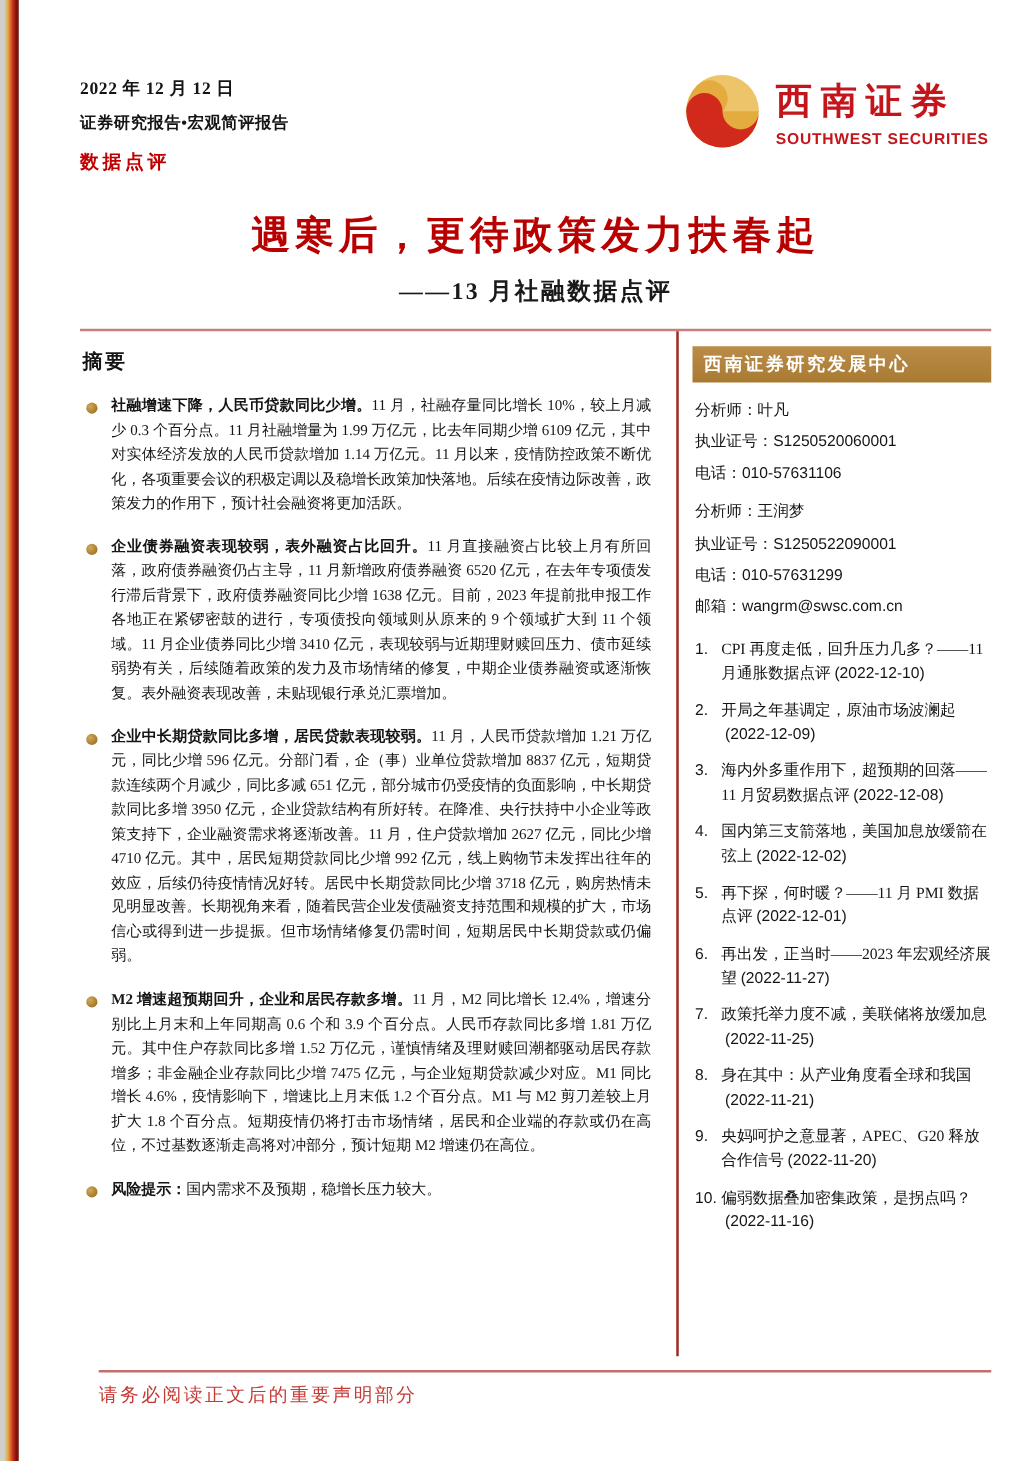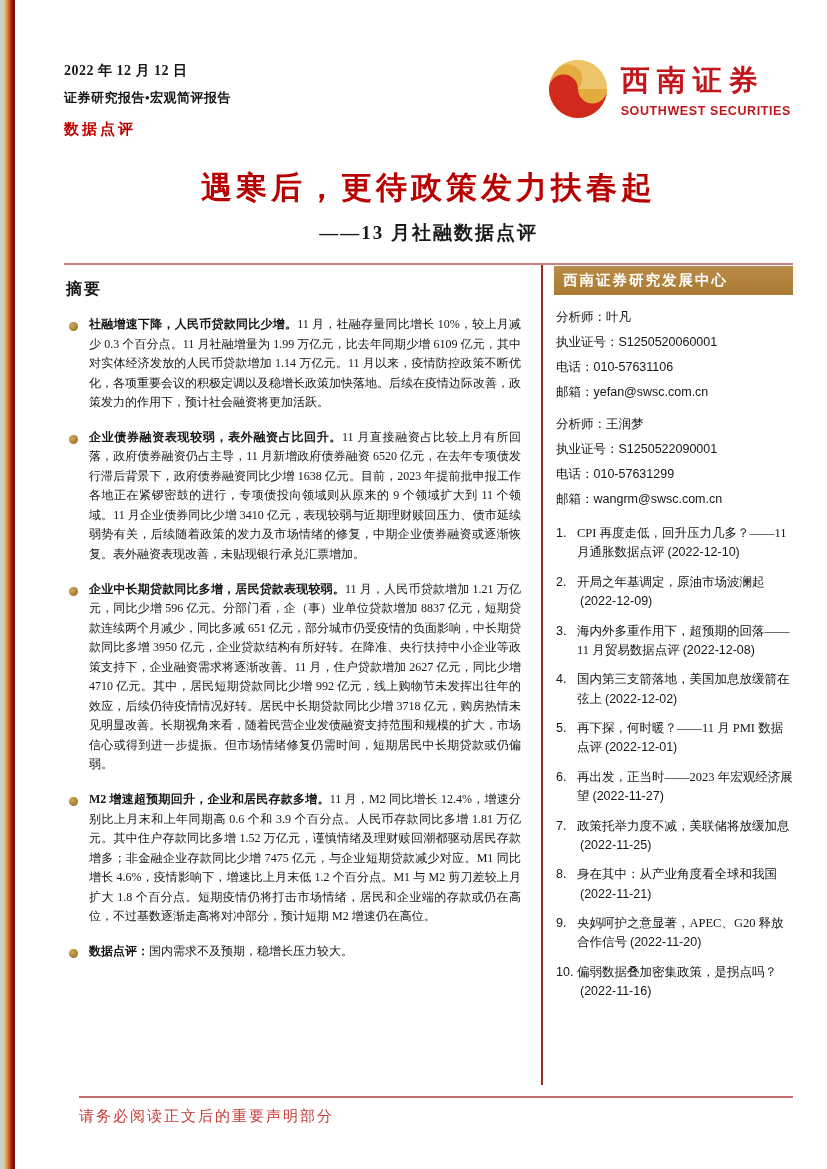--- a/index.html
+++ b/index.html
@@ -25,21 +25,21 @@
 
   
   .title{margin-top:28px;text-align:center;font-size:31px;font-weight:700;color:#b80000;letter-spacing:4px}
   .subtitle{margin-top:11px;text-align:center;font-size:19px;font-weight:700;color:#1a1a1a;letter-spacing:2px}
   .rule{margin-top:17px;border-top:2px solid #c97f80;height:0}
 
   
   .columns{display:flex;align-items:stretch}
   .main-col{flex:1;padding:14px 20px 0 2px}
   .sidebar{width:252px;box-sizing:border-box;border-left:2px solid #9c2b24;
-           padding:1px 0 0 11px;min-height:820px}
+           padding:12px 0 0 11px;min-height:820px}
 
   .summary-heading{font-size:16px;font-weight:700;letter-spacing:2px}
   .bullet{display:flex;margin-top:15px}
   .bullet-dot{flex:0 0 auto;width:9px;height:9px;border-radius:50%;
       background:radial-gradient(circle at 35% 35%,#d2a85f,#8f650e);margin:7px 11px 0 3px}
   .bullet-text{flex:1;font-size:12px;line-height:1.63;text-align:justify}
   .bullet-text b{font-weight:700}
 
   
   .side-bar-heading{background:linear-gradient(#bb8c49,#a97a31);color:#fff;font-weight:700;
@@ -110,32 +110,31 @@
         <div class="bullet-text"><b>企业中长期贷款同比多增，居民贷款表现较弱。</b><span>11 月，人民币贷款增加 1.21 万亿元，同比少增 596 亿元。分部门看，企（事）业单位贷款增加 8837 亿元，短期贷款连续两个月减少，同比多减 651 亿元，部分城市仍受疫情的负面影响，中长期贷款同比多增 3950 亿元，企业贷款结构有所好转。在降准、央行扶持中小企业等政策支持下，企业融资需求将逐渐改善。11 月，住户贷款增加 2627 亿元，同比少增 4710 亿元。其中，居民短期贷款同比少增 992 亿元，线上购物节未发挥出往年的效应，后续仍待疫情情况好转。居民中长期贷款同比少增 3718 亿元，购房热情未见明显改善。长期视角来看，随着民营企业发债融资支持范围和规模的扩大，市场信心或得到进一步提振。但市场情绪修复仍需时间，短期居民中长期贷款或仍偏弱。</span></div>
       </div>
 
       <div class="bullet">
         <span class="bullet-dot"></span>
         <div class="bullet-text"><b>M2 增速超预期回升，企业和居民存款多增。</b><span>11 月，M2 同比增长 12.4%，增速分别比上月末和上年同期高 0.6 个和 3.9 个百分点。人民币存款同比多增 1.81 万亿元。其中住户存款同比多增 1.52 万亿元，谨慎情绪及理财赎回潮都驱动居民存款增多；非金融企业存款同比少增 7475 亿元，与企业短期贷款减少对应。M1 同比增长 4.6%，疫情影响下，增速比上月末低 1.2 个百分点。M1 与 M2 剪刀差较上月扩大 1.8 个百分点。短期疫情仍将打击市场情绪，居民和企业端的存款或仍在高位，不过基数逐渐走高将对冲部分，预计短期 M2 增速仍在高位。</span></div>
       </div>
 
       <div class="bullet">
         <span class="bullet-dot"></span>
-        <div class="bullet-text"><b>数据点评：</b><span>国内需求不及预期，稳增长压力较大。</span></div>
+        <div class="bullet-text"><b>风险提示：</b><span>国内需求不及预期，稳增长压力较大。</span></div>
       </div>
     </div>
 
     <div class="sidebar">
       <div class="side-bar-heading">西南证券研究发展中心</div>
 
       <div class="analyst">
         <div class="row"><span>分析师：</span><span>叶凡</span></div>
         <div class="row"><span>执业证号：</span><span class="val">S1250520060001</span></div>
         <div class="row"><span>电话：</span><span class="val">010-57631106</span></div>
-        <div class="row"><span>邮箱：</span><span class="val">yefan@swsc.com.cn</span></div>
       </div>
 
       <div class="analyst">
         <div class="row"><span>分析师：</span><span>王润梦</span></div>
         <div class="row"><span>执业证号：</span><span class="val">S1250522090001</span></div>
         <div class="row"><span>电话：</span><span class="val">010-57631299</span></div>
         <div class="row"><span>邮箱：</span><span class="val">wangrm@swsc.com.cn</span></div>
       </div>
 
       <div class="related-wrap">

